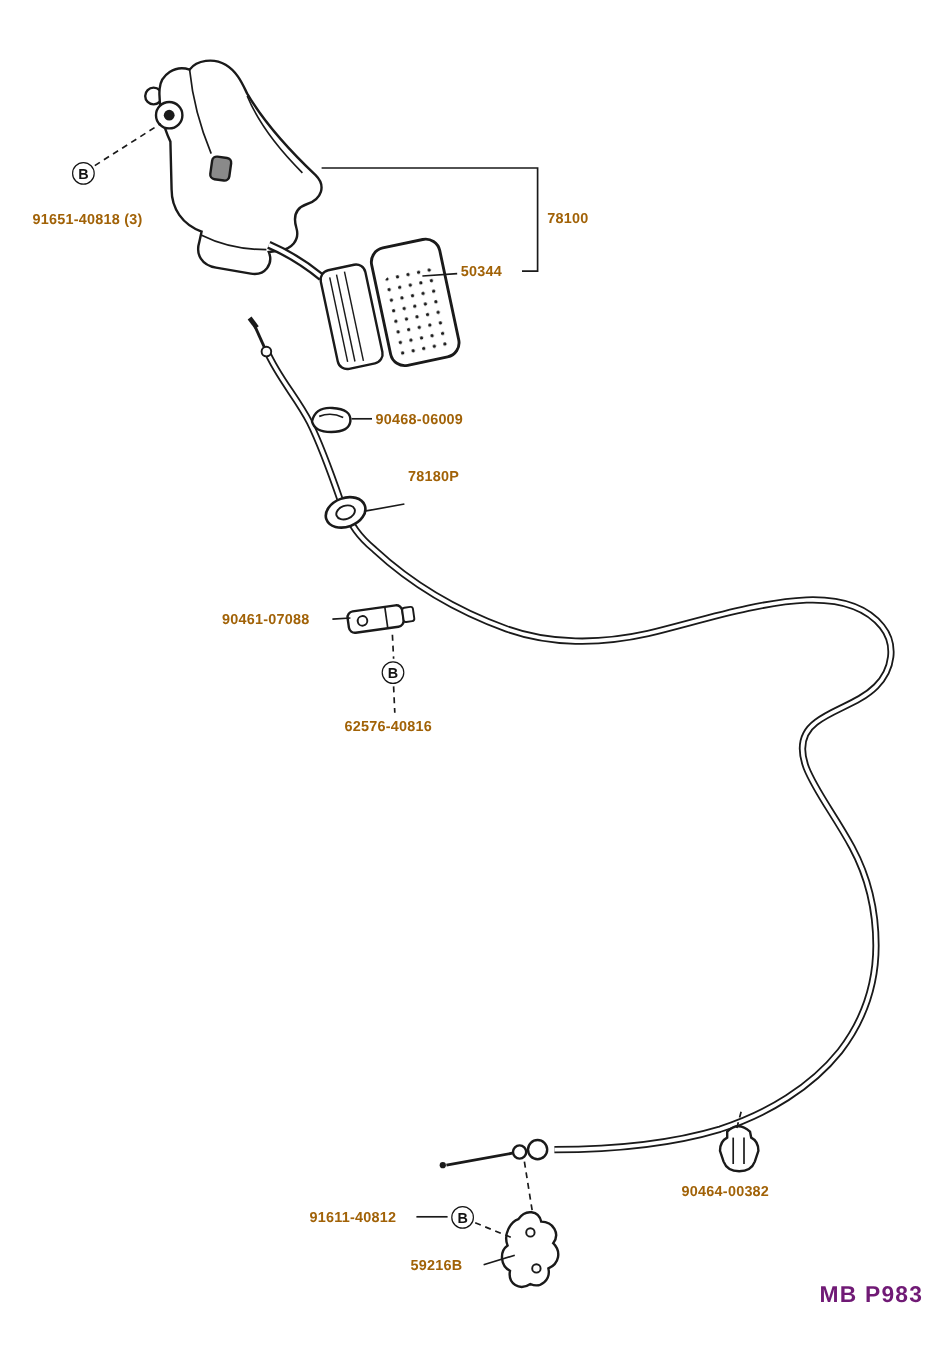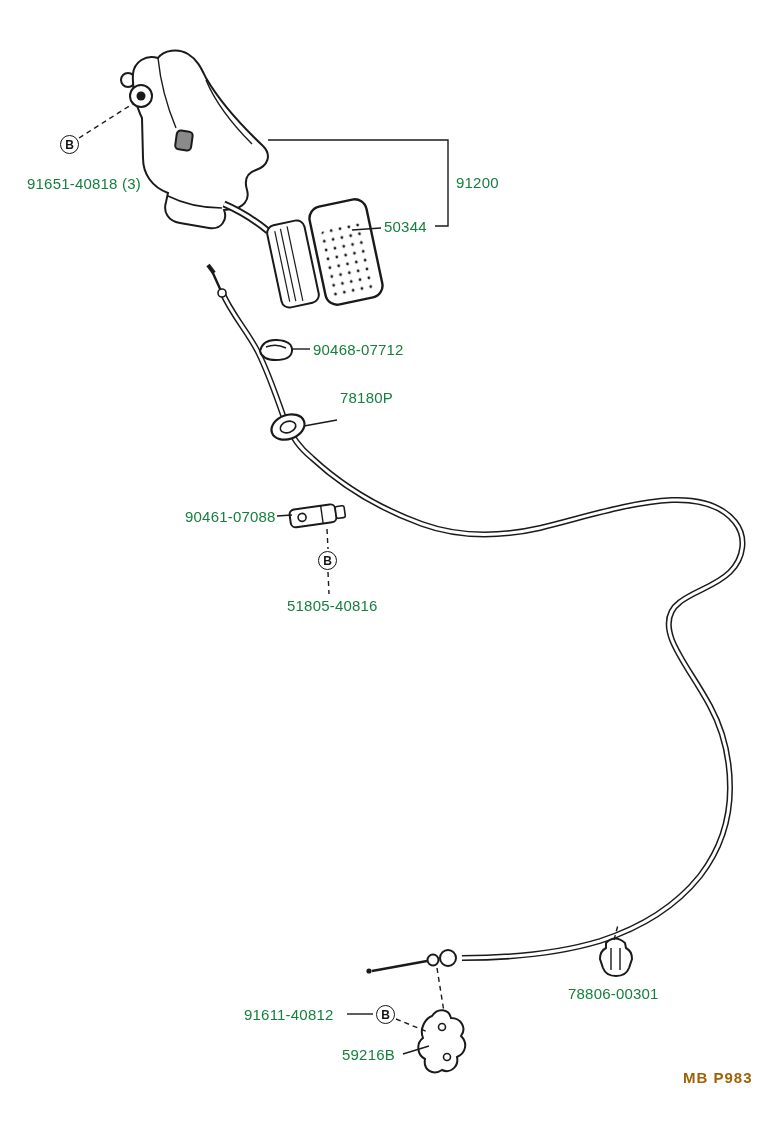--- a/index.html
+++ b/index.html
@@ -2,31 +2,31 @@
 <html><head>
 <meta charset="utf-8">
 <style>
   html,body{margin:0;padding:0;background:#ffffff;}
   .stage{
     position:relative;width:776px;height:1134px;background:#ffffff;
     font-family:"Liberation Sans",sans-serif;overflow:hidden;
   }
   .stage svg{position:absolute;left:0;top:0;}
   .part-label{
-    position:absolute;font-size:15px;font-weight:normal;color:#15803d;
+    position:absolute;font-size:12px;font-weight:bold;color:#a16207;
     white-space:nowrap;letter-spacing:.2px;line-height:15px;
   }
   .b-marker{
     position:absolute;width:19px;height:19px;box-sizing:border-box;
     border:1.7px solid #141414;border-radius:50%;
     display:flex;align-items:center;justify-content:center;
     font-size:12px;font-weight:bold;color:#141414;background:#fff;
   }
   .page-code{
-    position:absolute;font-size:15px;font-weight:bold;color:#a16207;
+    position:absolute;font-size:19px;font-weight:bold;color:#701a75;
     letter-spacing:1px;
   }
 </style>
 </head>
 <body>
 
 <div class="stage">
 
   <svg width="776" height="1134" viewBox="0 0 776 1134">
     <defs>
@@ -175,35 +175,35 @@
       <line x1="327" y1="529" x2="328" y2="549"></line>
       <line x1="328" y1="572" x2="329" y2="594"></line>
       <line x1="396" y1="1019" x2="428" y2="1032"></line>
       <line x1="437" y1="968" x2="444" y2="1012"></line>
       <line x1="614" y1="940" x2="618" y2="925"></line>
     </g>
   </svg>
 
   <div class="part-label" style="left:27px;top:176px">91651-40818 (3)</div>
 
-  <div class="part-label" style="left:456px;top:175px">91200</div>
+  <div class="part-label" style="left:456px;top:175px">78100</div>
 
   <div class="part-label" style="left:384px;top:219px">50344</div>
 
-  <div class="part-label" style="left:313px;top:342px">90468-07712</div>
+  <div class="part-label" style="left:313px;top:342px">90468-06009</div>
 
   <div class="part-label" style="left:340px;top:390px">78180P</div>
 
   <div class="part-label" style="left:185px;top:509px">90461-07088</div>
 
-  <div class="part-label" style="left:287px;top:598px">51805-40816</div>
-
-  <div class="part-label" style="left:568px;top:986px">78806-00301</div>
-
-  <div class="part-label" style="left:244px;top:1007px">91611-40812</div>
+  <div class="part-label" style="left:287px;top:598px">62576-40816</div>
+
+  <div class="part-label" style="left:568px;top:986px">90464-00382</div>
+
+  <div class="part-label" style="left:258px;top:1007px">91611-40812</div>
 
   <div class="part-label" style="left:342px;top:1047px">59216B</div>
 
   <div class="b-marker" style="left:60px;top:135px">B</div>
 
   <div class="b-marker" style="left:318px;top:551px">B</div>
 
   <div class="b-marker" style="left:376px;top:1005px">B</div>
 
   <div class="page-code" style="left:683px;top:1069px">MB  P983</div>

